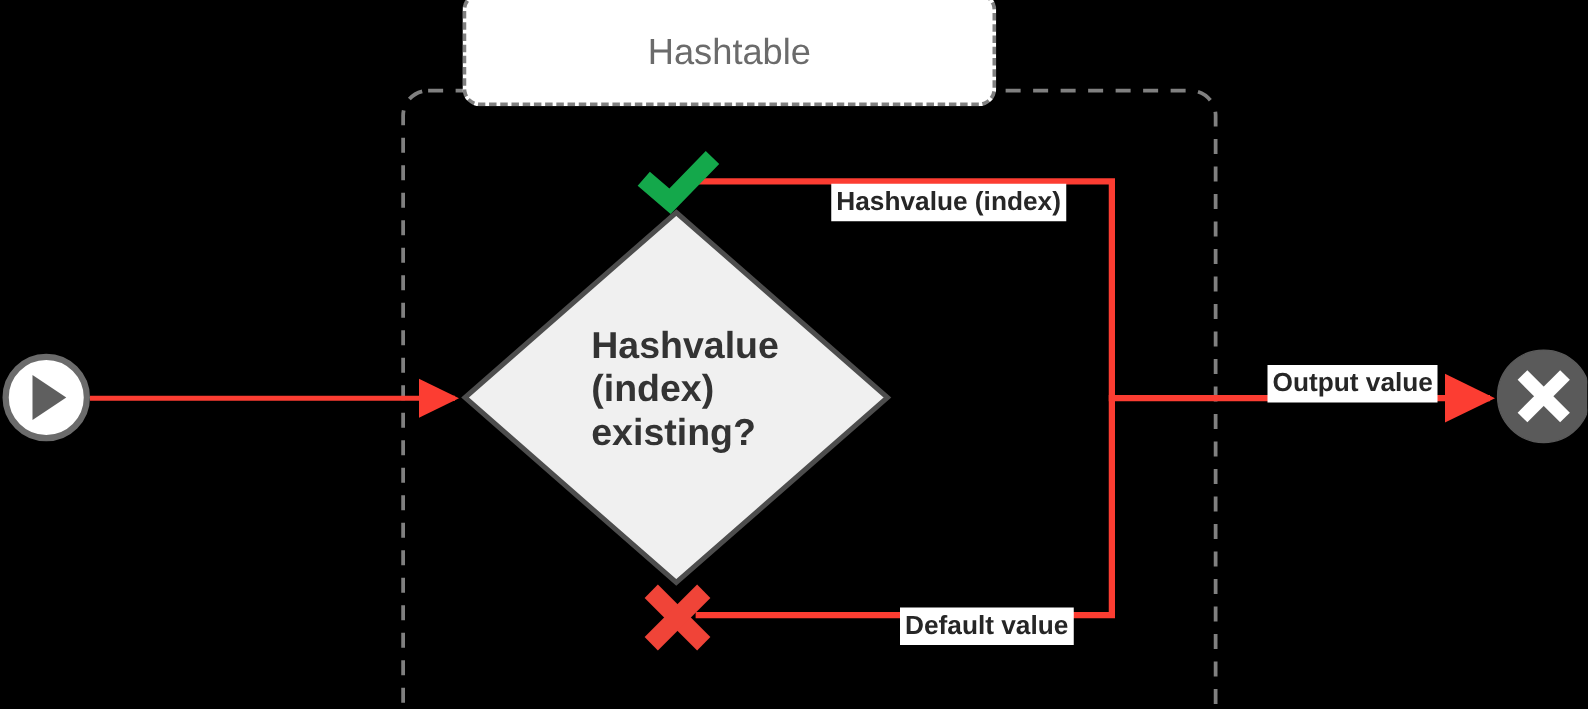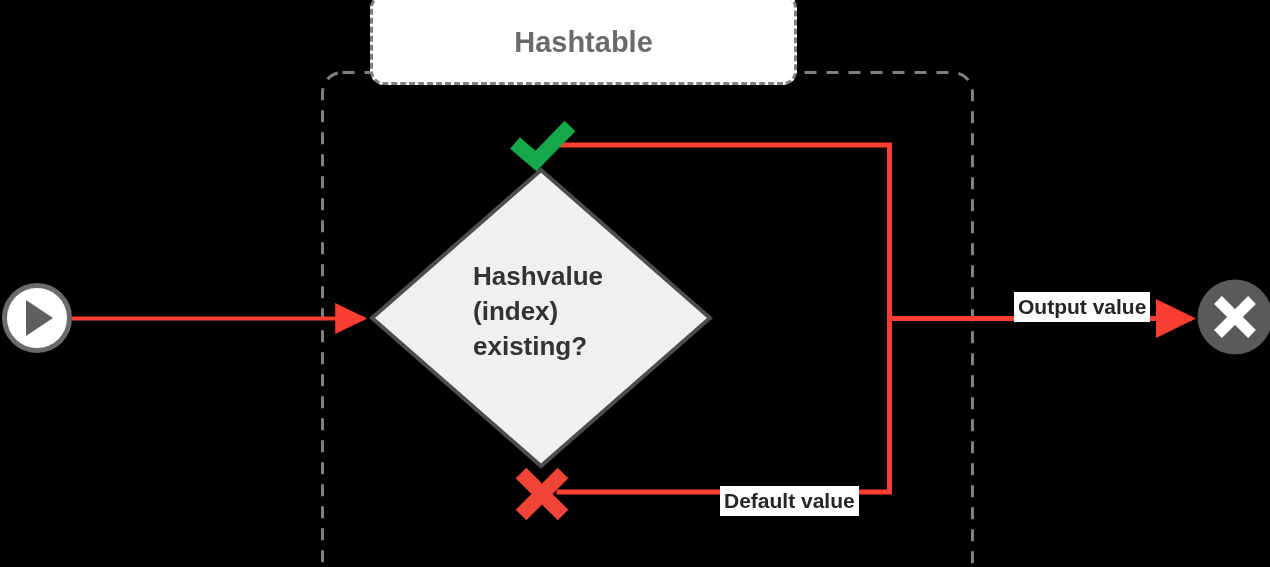--- a/index.html
+++ b/index.html
@@ -51,33 +51,33 @@
     box-sizing: border-box;
   }
   #group-title-text {
     position: absolute;
     left: 0;
     right: 0;
     top: 28px;
     text-align: center;
     color: #6b6b6b;
     font-family: "Liberation Sans", sans-serif;
-    font-weight: bold;
+    font-weight: normal;
     font-size: 29px;
     line-height: 34px;
   }
   #decision-text {
     position: absolute;
     left: 473px;
     top: 259px;
     width: 250px;
     color: #333333;
     font-family: "Liberation Sans", sans-serif;
     font-weight: bold;
-    font-size: 26px;
+    font-size: 30px;
     line-height: 35px;
     text-align: left;
     white-space: pre-line;
   }
 </style>
 </head>
 <body>
 
 <div id="canvas">
 
@@ -118,16 +118,17 @@
   </svg>
 
   <div id="group-title-box">
     <div id="group-title-text">Hashtable</div>
   </div>
 
   <div id="decision-text">Hashvalue
 (index)
 existing?</div>
 
+  <div class="edge-label" id="label-hashvalue">Hashvalue (index)</div>
   <div class="edge-label" id="label-default">Default value</div>
   <div class="edge-label" id="label-output">Output value</div>
 
 </div>
 
 </body></html>

